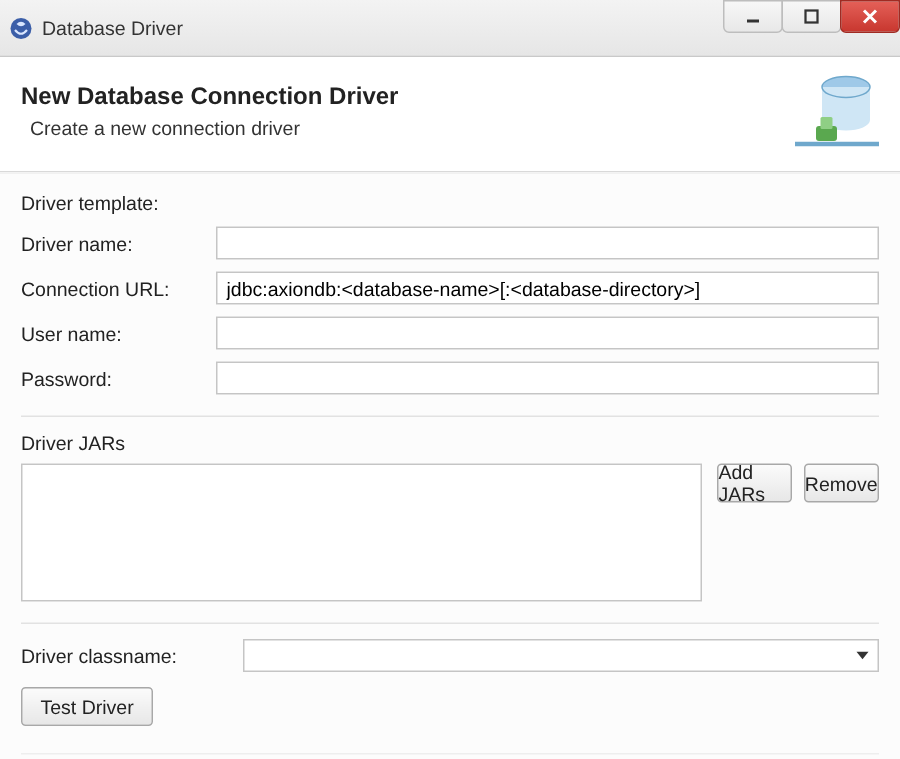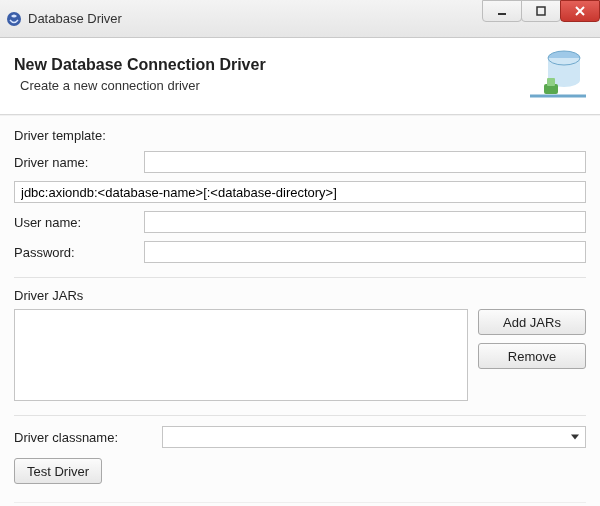--- a/index.html
+++ b/index.html
@@ -57,21 +57,21 @@
   }
   .select-wrap .caret {
     position:absolute; right:6px; top:50%; transform:translateY(-50%);
     width:0;height:0;border-left:4px solid transparent;border-right:4px solid transparent;border-top:5px solid #333;
   }
   .section-label { font-size:13px; margin: 6px 0 6px 0;}
   .jars-row { display:flex; gap:10px; }
   .jars-list {
     flex:1; height:92px; border:1px solid #c5c5c5; background:#fff;
   }
-  .jars-buttons { width:108px; display:flex; flex-direction:column; gap:8px; }
+  .jars-buttons { width:108px; display:flex; flex-direction:row; gap:8px; }
   .btn {
     height:26px; border:1px solid #a8a8a8; border-radius:3px;
     background:linear-gradient(to bottom,#fbfbfb,#e7e7e7);
     font-size:13px; cursor:default;
     display:flex; align-items:center; justify-content:center;
   }
   .btn.small { width:auto; padding:0 12px; display:inline-flex;}
   .divider { border:none; border-top:1px solid #e2e2e2; margin:14px 0 10px 0;}
   .classname-select {
     flex:1; height:22px; border:1px solid #c5c5c5; background:#fff;
@@ -141,20 +141,21 @@
   <div class="form-row">
     <div class="form-label">Driver template:</div>
   </div>
 
   <div class="form-row">
     <div class="form-label">Driver name:</div>
     <input type="text" value="" style="">
   </div>
 
   <div class="form-row">
+    <div class="form-label">Connection URL:</div>
     <input type="text" value="jdbc:axiondb:&lt;database-name&gt;[:&lt;database-directory&gt;]" style="">
   </div>
 
   <div class="form-row">
     <div class="form-label">User name:</div>
     <input type="text" value="" style="">
   </div>
 
   <div class="form-row">
     <div class="form-label">Password:</div>

